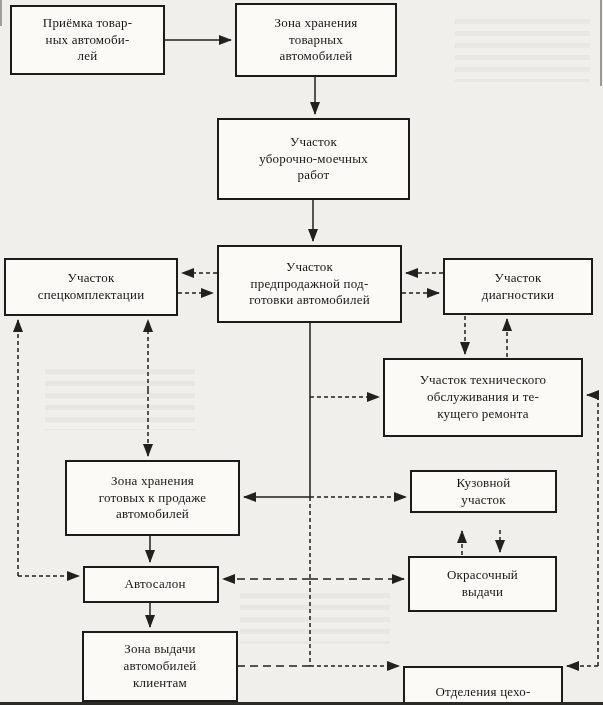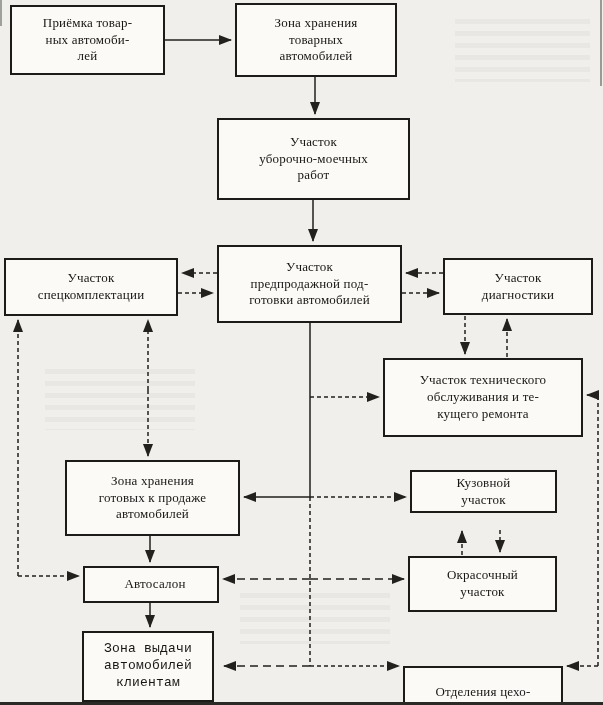--- a/index.html
+++ b/index.html
@@ -95,19 +95,19 @@
     <div class="node" style="left: 383px; top: 358px; width: 200px; height: 79px;">Участок технического
 обслуживания и те-
 кущего ремонта</div>
     <div class="node" style="left: 65px; top: 460px; width: 175px; height: 76px;">Зона хранения
 готовых к продаже
 автомобилей</div>
     <div class="node" style="left: 410px; top: 470px; width: 147px; height: 43px;">Кузовной
 участок</div>
     <div class="node" style="left: 83px; top: 566px; width: 136px; height: 37px; padding-left: 8px;">Автосалон</div>
     <div class="node" style="left: 408px; top: 556px; width: 149px; height: 56px;">Окрасочный
-участок</div>
-    <div class="node" style="left: 82px; top: 631px; width: 132px; height: 71px; font-family: Liberation Mono, monospace;">Зона выдачи
+выдачи</div>
+    <div class="node" style="left: 82px; top: 631px; width: 156px; height: 71px;">Зона выдачи
 автомобилей
 клиентам</div>
     <div class="node" style="left: 403px; top: 666px; width: 160px; height: 70px;">Отделения цехо-
 вых работ</div>
   </div>
 
 </body></html>

